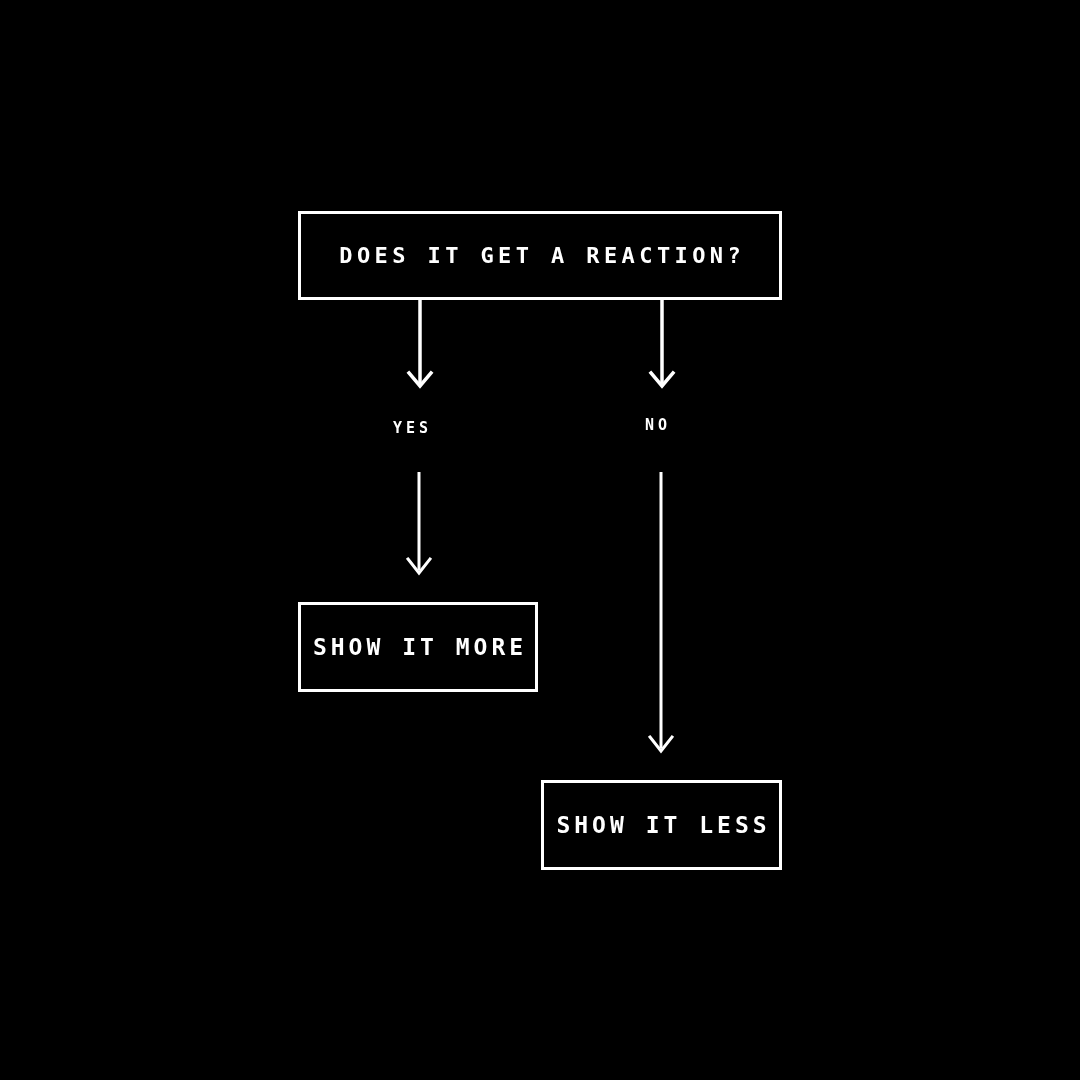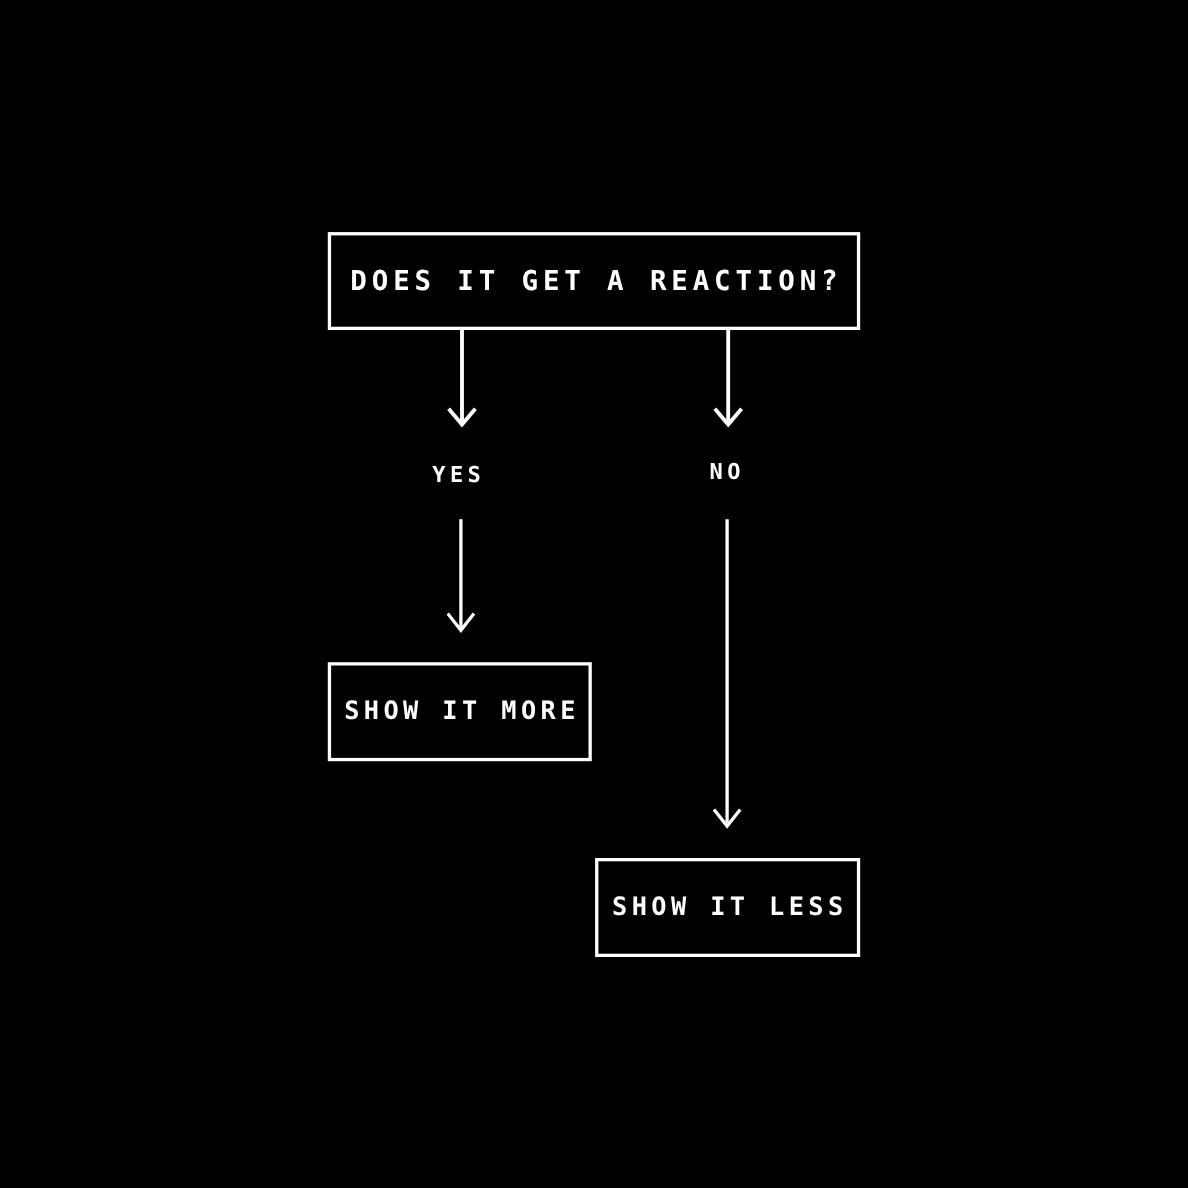--- a/index.html
+++ b/index.html
@@ -30,21 +30,21 @@
     white-space: nowrap;
     line-height: 1;
   }
   #node-question {
     left: 298px;
     top: 211px;
     width: 484px;
     height: 89px;
   }
   #node-question .node-label {
-    font-size: 25px;
+    font-size: 22px;
     letter-spacing: 4.4px;
     text-indent: 4.4px;
   }
   #node-more {
     left: 298px;
     top: 602px;
     width: 240px;
     height: 90px;
   }
   #node-more .node-label {
@@ -77,21 +77,21 @@
     fill: none;
     stroke-linecap: square;
     stroke-linejoin: miter;
   }
   .edge-label {
     position: absolute;
     color: #ffffff;
     font-weight: 700;
     white-space: nowrap;
     line-height: 1;
-    font-size: 20px;
+    font-size: 15px;
     letter-spacing: 4.0px;
     text-indent: 4.0px;
   }
   #edge-label-yes {
     left: 389px;
     top: 421px;
   }
   #edge-label-no {
     left: 641px;
     top: 418px;

